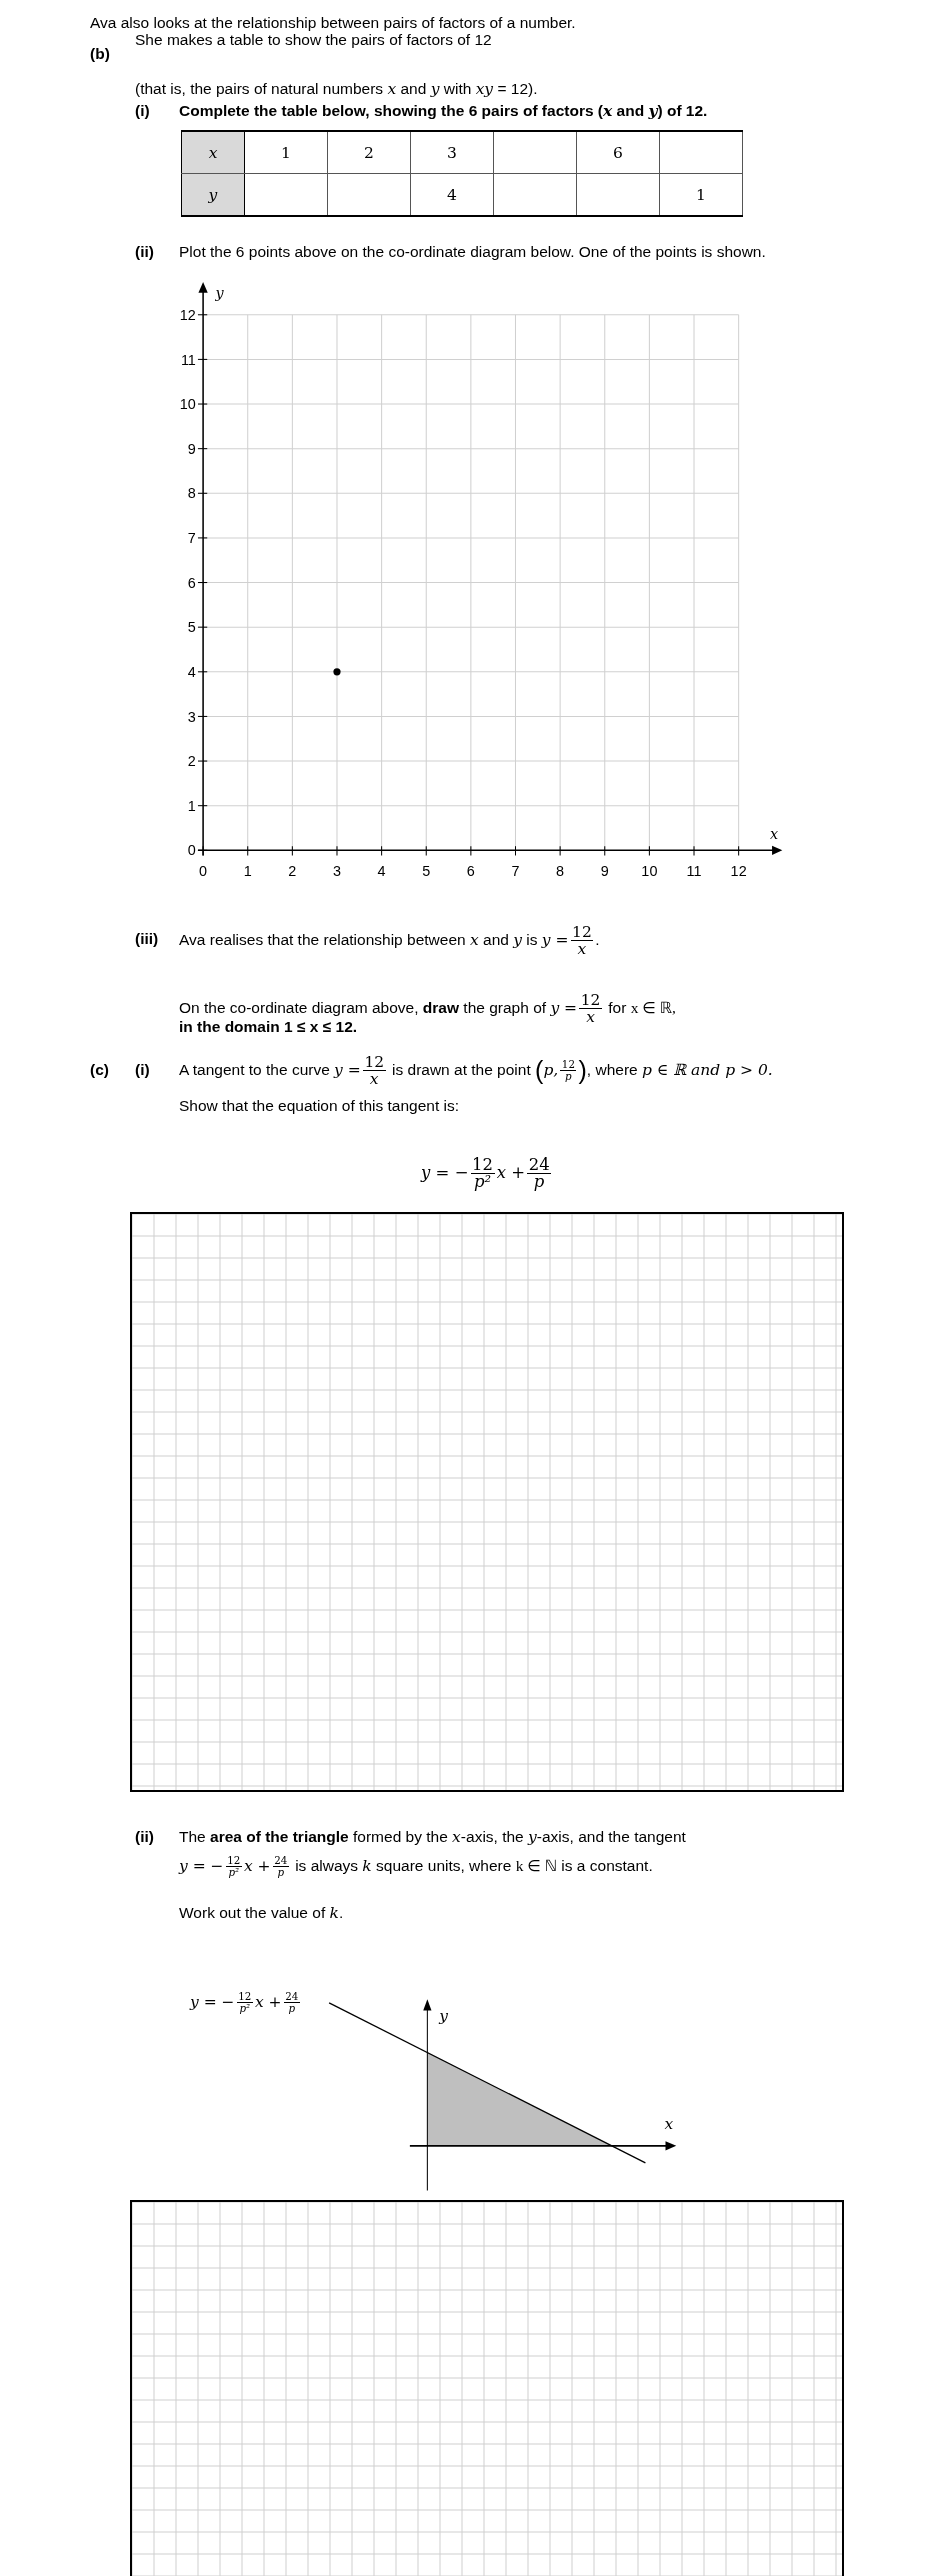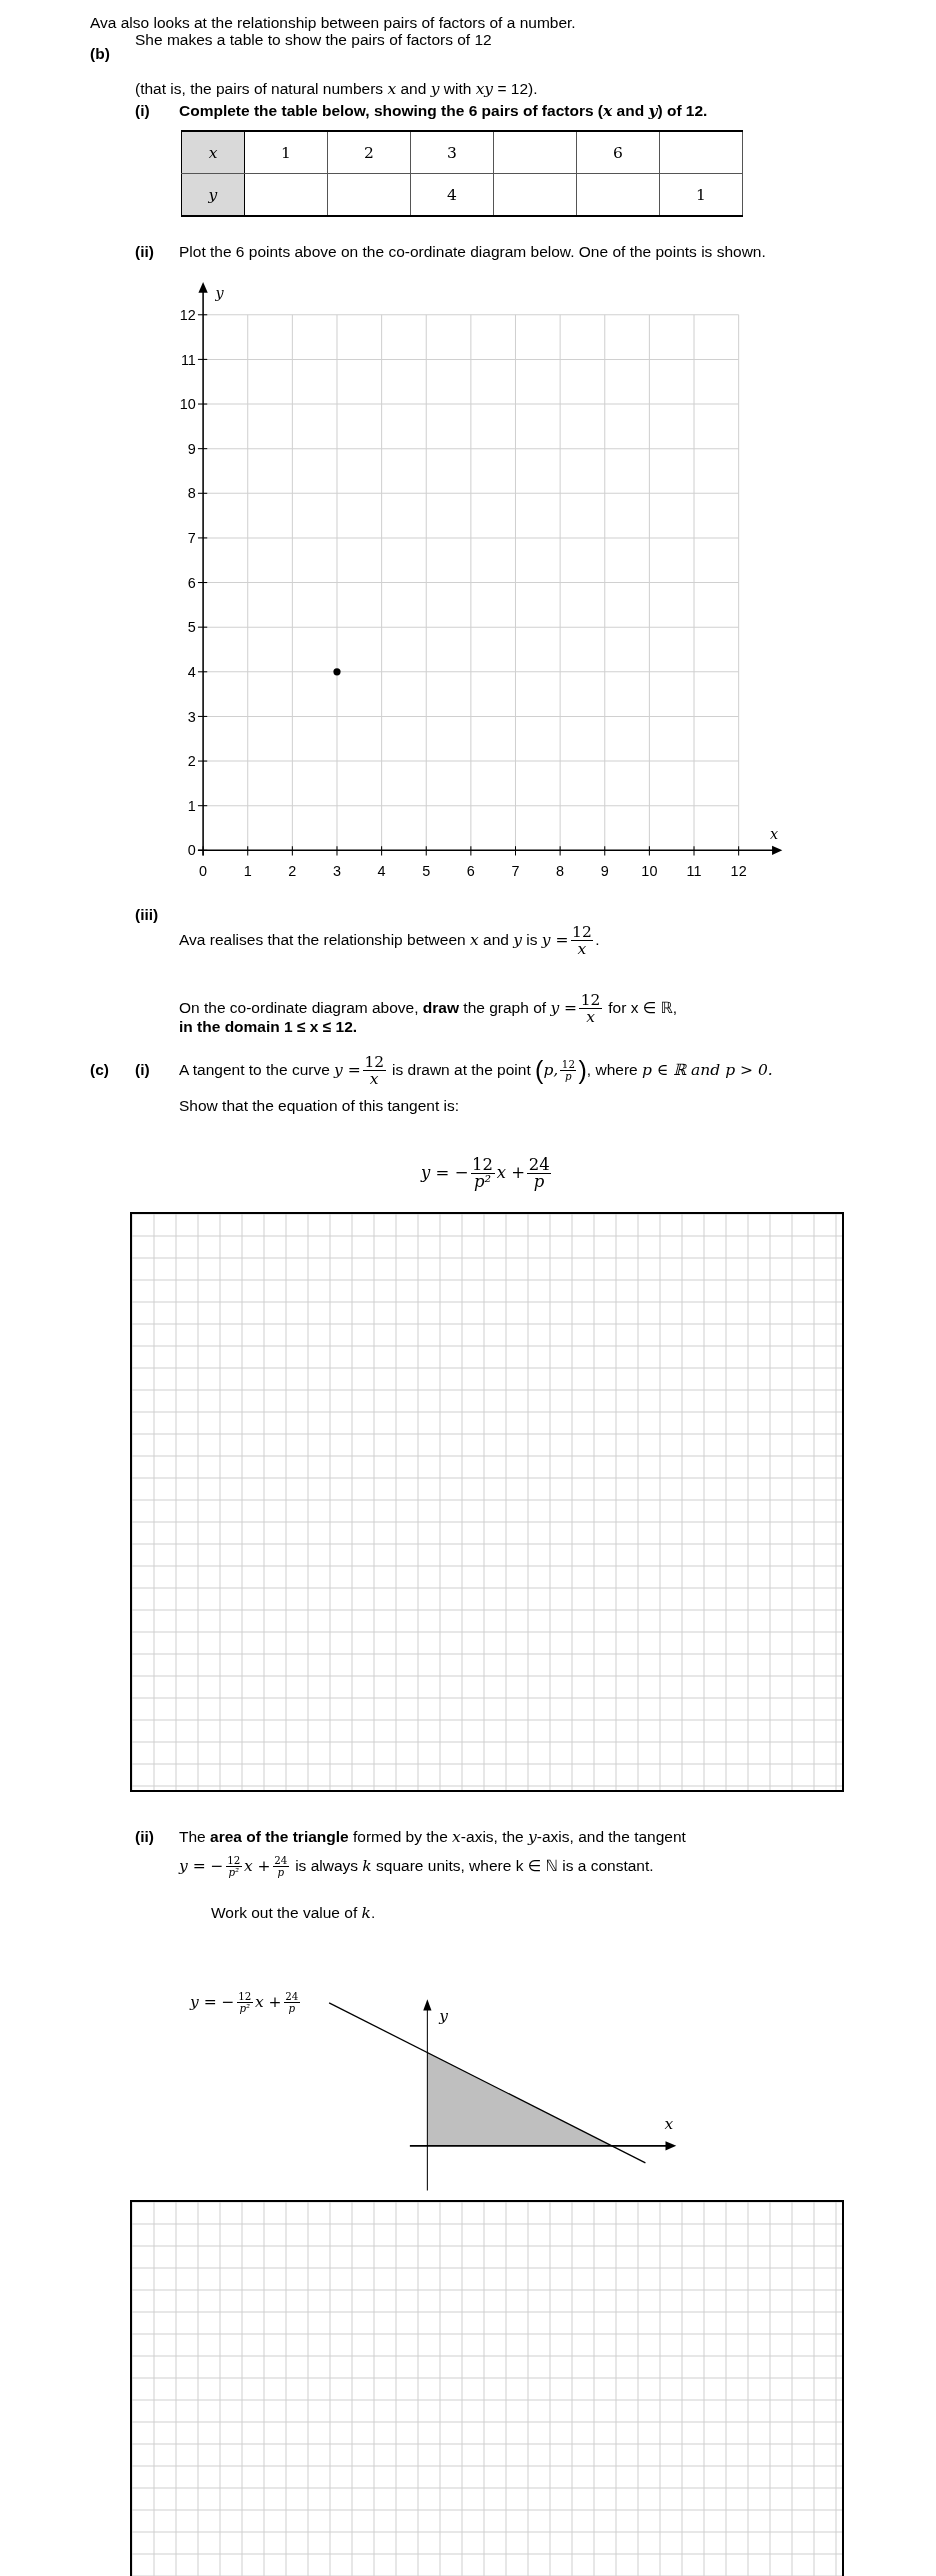--- a/index.html
+++ b/index.html
@@ -1,21 +1,21 @@
 <!DOCTYPE html>
 <html style="font-size:8.2px"><head>
 <meta charset="utf-8">
 <style>
   html, body { margin:0; padding:0; background:#ffffff; }
   body { width:937px; height:2801px; position:relative; overflow:hidden;
          font-family:"Liberation Sans", sans-serif; color:#000; }
   .t { position:absolute; font-size:15.5px; line-height:18.5px; white-space:nowrap; }
   .b { font-weight:bold; }
   .m { font-family:"DejaVu Serif", serif; font-style:italic; }
-  .mr { font-family:Liberation Sans, sans-serif; font-style:normal; }
+  .mr { font-family:Liberation Serif, serif; font-style:normal; }
   .frac { display:inline-flex; flex-direction:column; align-items:center; vertical-align:middle; margin:0 2.1px; }
   .frac .num { border-bottom:1px solid #000; padding:0 1.5px; line-height:16.5px; font-family:"DejaVu Serif", serif; }
   .frac .den { line-height:16.5px; font-family:"DejaVu Serif", serif; font-style:italic; }
   .frac.sm .num, .frac.sm .den { font-size:10.3px; line-height:11.3px; }
   table.factors { position:absolute; left:181px; top:130px; border-collapse:collapse; border-top:2.1px solid #000; border-bottom:2.1px solid #000; border-right:1.5px solid #000; }
   table.factors td { width:82px; height:41px; border:0.5px solid #555; text-align:center; font-family:"DejaVu Serif", serif; font-size:15.5px; padding:0; }
   table.factors td.hdr { width:62px; background:#d9d9d9; border-left:1.5px solid #000; border-right:1.5px solid #000; font-style:italic; }
   .grid-box { position:absolute; border:2.1px solid #000; box-sizing:border-box;
     background-image:
       linear-gradient(to right, #cfcfcf 1px, transparent 1px),
@@ -152,21 +152,21 @@
       <text x="380" y="707.4000000000001" text-anchor="end">11</text>
       <text x="380" y="620.8000000000002" text-anchor="end">12</text>
     </g>
   <text x="418" y="578" font-family="DejaVu Serif, serif" font-style="italic" font-size="28">y</text>
   <text x="1494" y="1628" font-family="DejaVu Serif, serif" font-style="italic" font-size="28">x</text>
   <g id="points">
       <circle cx="653.8" cy="1303.6" r="7" fill="#000"></circle>
     </g>
 </svg>
 
-<div class="t b" style="left:135px;top:906px;">(iii)</div>
+<div class="t b" style="left:135px;top:930px;">(iii)</div>
 <div class="t" style="left:179px;top:920px;line-height:39px;"><span>Ava realises that the relationship between </span><span class="m">x</span><span> and </span><span class="m">y</span><span> is </span><span class="m">y =</span><span class="frac">
       <span class="num">12</span>
       <span class="den">x</span>
     </span><span>.</span></div>
 
 <div class="t" style="left:179px;top:978px;line-height:39px;margin-top:10px;"><span>On the co-ordinate diagram above, </span><span class="b">draw</span><span> the graph of </span><span class="m">y =</span><span class="frac">
       <span class="num">12</span>
       <span class="den">x</span>
     </span><span> for </span><span class="mr">x ∈ ℝ,</span></div>
 <div class="t" style="left:179px;top:1018px;font-weight:bold;">in the domain 1 ≤ x ≤ 12.</div>
@@ -194,21 +194,21 @@
 
 <div class="t b" style="left:135px;top:1828px;">(ii)</div>
 <div class="t" style="left:179px;top:1828px;"><span>The </span><span class="b">area of the triangle</span><span> formed by the </span><span class="m">x</span><span>-axis, the </span><span class="m">y</span><span>-axis, and the tangent</span></div>
 <div class="t" style="left:179px;top:1851px;line-height:29px;"><span class="m">y = −</span><span class="frac sm">
       <span class="num">12</span>
       <span class="den">p²</span>
     </span><span class="m">x +</span><span class="frac sm">
       <span class="num">24</span>
       <span class="den">p</span>
     </span><span> is always </span><span class="m">k</span><span> square units, where </span><span class="mr">k ∈ ℕ</span><span> is a constant.</span></div>
-<div class="t" style="left:179px;top:1904px;margin-left:32px;"><span>Work out the value of </span><span class="m">k</span><span>.</span></div>
+<div class="t" style="left:179px;top:1904px;"><span>Work out the value of </span><span class="m">k</span><span>.</span></div>
 
 <div class="t" style="left:190px;top:1986px;line-height:31px;"><span class="m">y = −</span><span class="frac sm">
       <span class="num">12</span>
       <span class="den">p²</span>
     </span><span class="m">x +</span><span class="frac sm">
       <span class="num">24</span>
       <span class="den">p</span>
     </span></div>
 <svg style="left:0;top:1989px;" width="937" height="216" viewBox="0 0 1818 420">
   <polygon points="829,123 1188,305 829,305" fill="#bfbfbf"></polygon>

